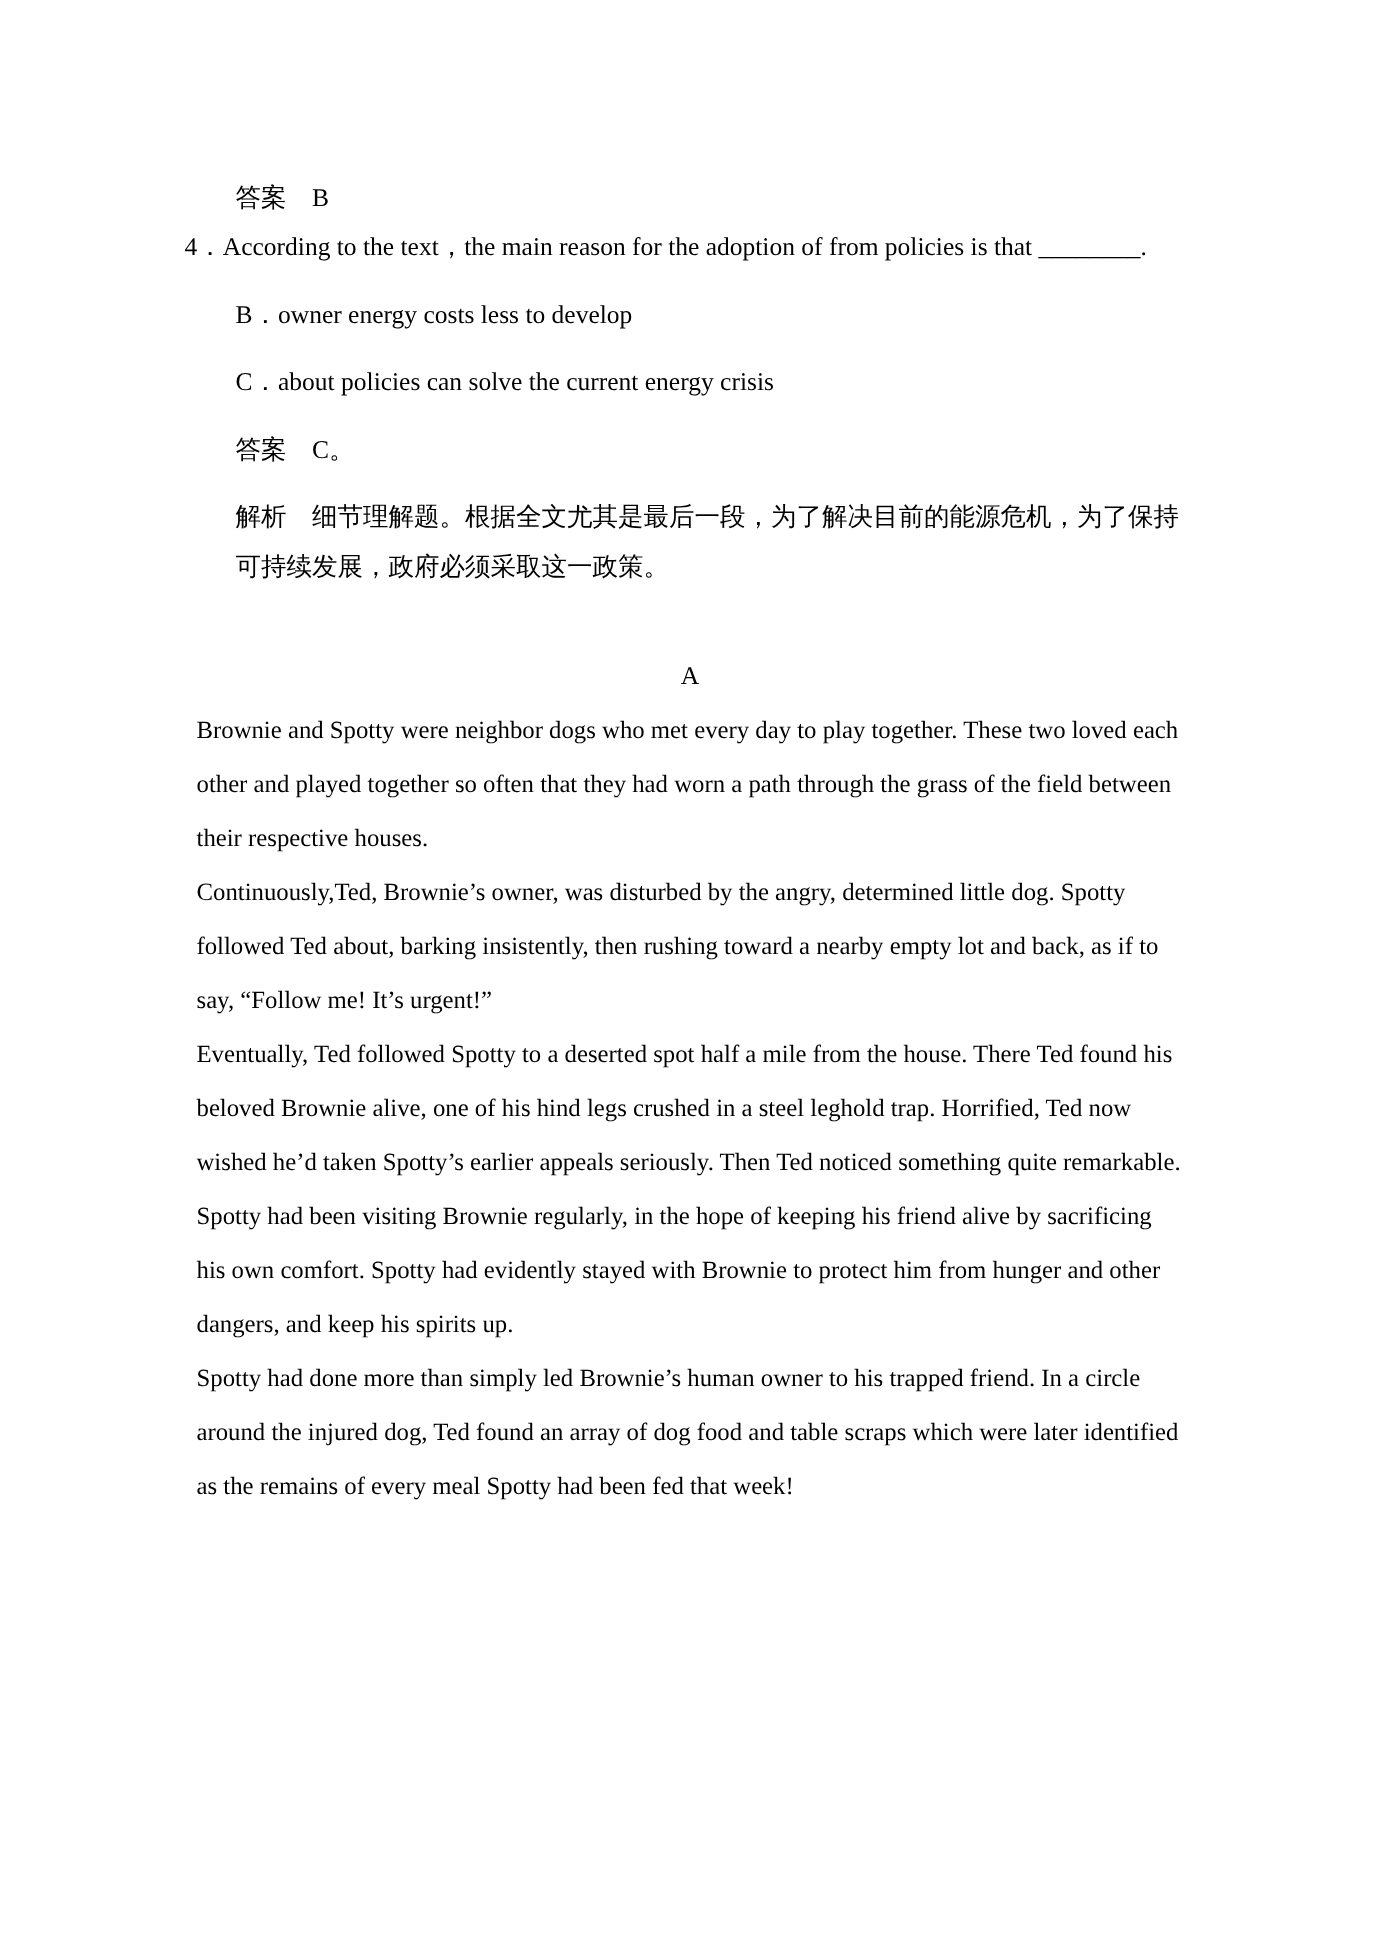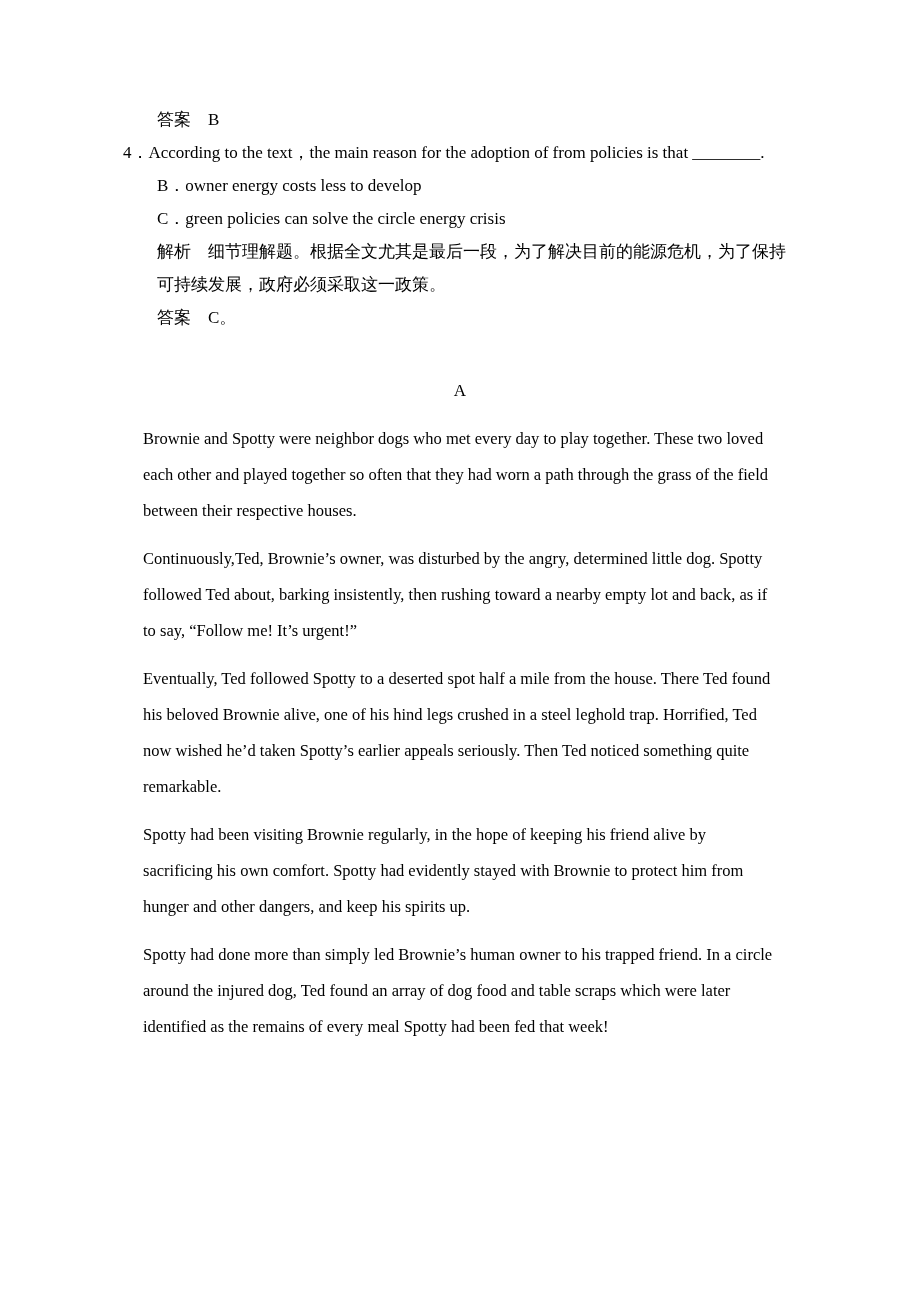--- a/index.html
+++ b/index.html
@@ -19,67 +19,67 @@
   }
   
   .qa {
     padding-top: 103px;
     margin-left: 123px;
     margin-right: 125px;
     font-size: 17px;
     line-height: 33px;
   }
   .qa .line { white-space: normal; }
-  .qa .indent { padding-left: 34px; }
+  .qa .indent { padding-left: 34px; margin-top: 12px; }
   .vgap { margin-left: 17px; }
   
   .section-heading {
     margin-top: 39px;
     text-align: center;
     font-size: 17px;
     line-height: 36px;
   }
   
   .passage {
     margin-left: 131px;
     margin-right: 129px;
     font-size: 16.5px;
     line-height: 36px;
     text-align: left;
   }
-  .passage p { margin: 12px; padding: 0; }
+  .passage p { margin: 0; padding: 0; }
 </style>
 </head>
 <body>
 
 <div class="page">
 
   <div class="qa">
 
     <div class="line indent">
       <span>答案</span><span class="vgap">B</span>
     </div>
 
     <div class="line">
       <span>4．</span><span>According to the text，the main reason for the adoption of from policies is that ________.</span>
     </div>
 
     <div class="line indent">
       <span>B．</span><span>owner energy costs less to develop</span>
     </div>
     <div class="line indent">
-      <span>C．</span><span>green policies can solve the circle energy crisis</span>
+      <span>C．</span><span>about policies can solve the current energy crisis</span>
+    </div>
+
+    <div class="line indent">
+      <span>答案</span><span class="vgap">C。</span>
     </div>
 
     <div class="line indent">
       <span>解析</span><span class="vgap">细节理解题。根据全文尤其是最后一段，为了解决目前的能源危机，为了保持可持续发展，政府必须采取这一政策。</span>
-    </div>
-
-    <div class="line indent">
-      <span>答案</span><span class="vgap">C。</span>
     </div>
 
   </div>
 
   <div class="section-heading">A</div>
 
   <div class="passage">
     <p>Brownie and Spotty were neighbor dogs who met every day to play together. These two loved each other and played together so often that they had worn a path through the grass of the field between their respective houses.</p>
     <p>Continuously,Ted, Brownie’s owner, was disturbed by the angry, determined little dog. Spotty followed Ted about, barking insistently, then rushing toward a nearby empty lot and back, as if to say, “Follow me! It’s urgent!”</p>
     <p>Eventually, Ted followed Spotty to a deserted spot half a mile from the house. There Ted found his beloved Brownie alive, one of his hind legs crushed in a steel leghold trap. Horrified, Ted now wished he’d taken Spotty’s earlier appeals seriously. Then Ted noticed something quite remarkable.</p>

